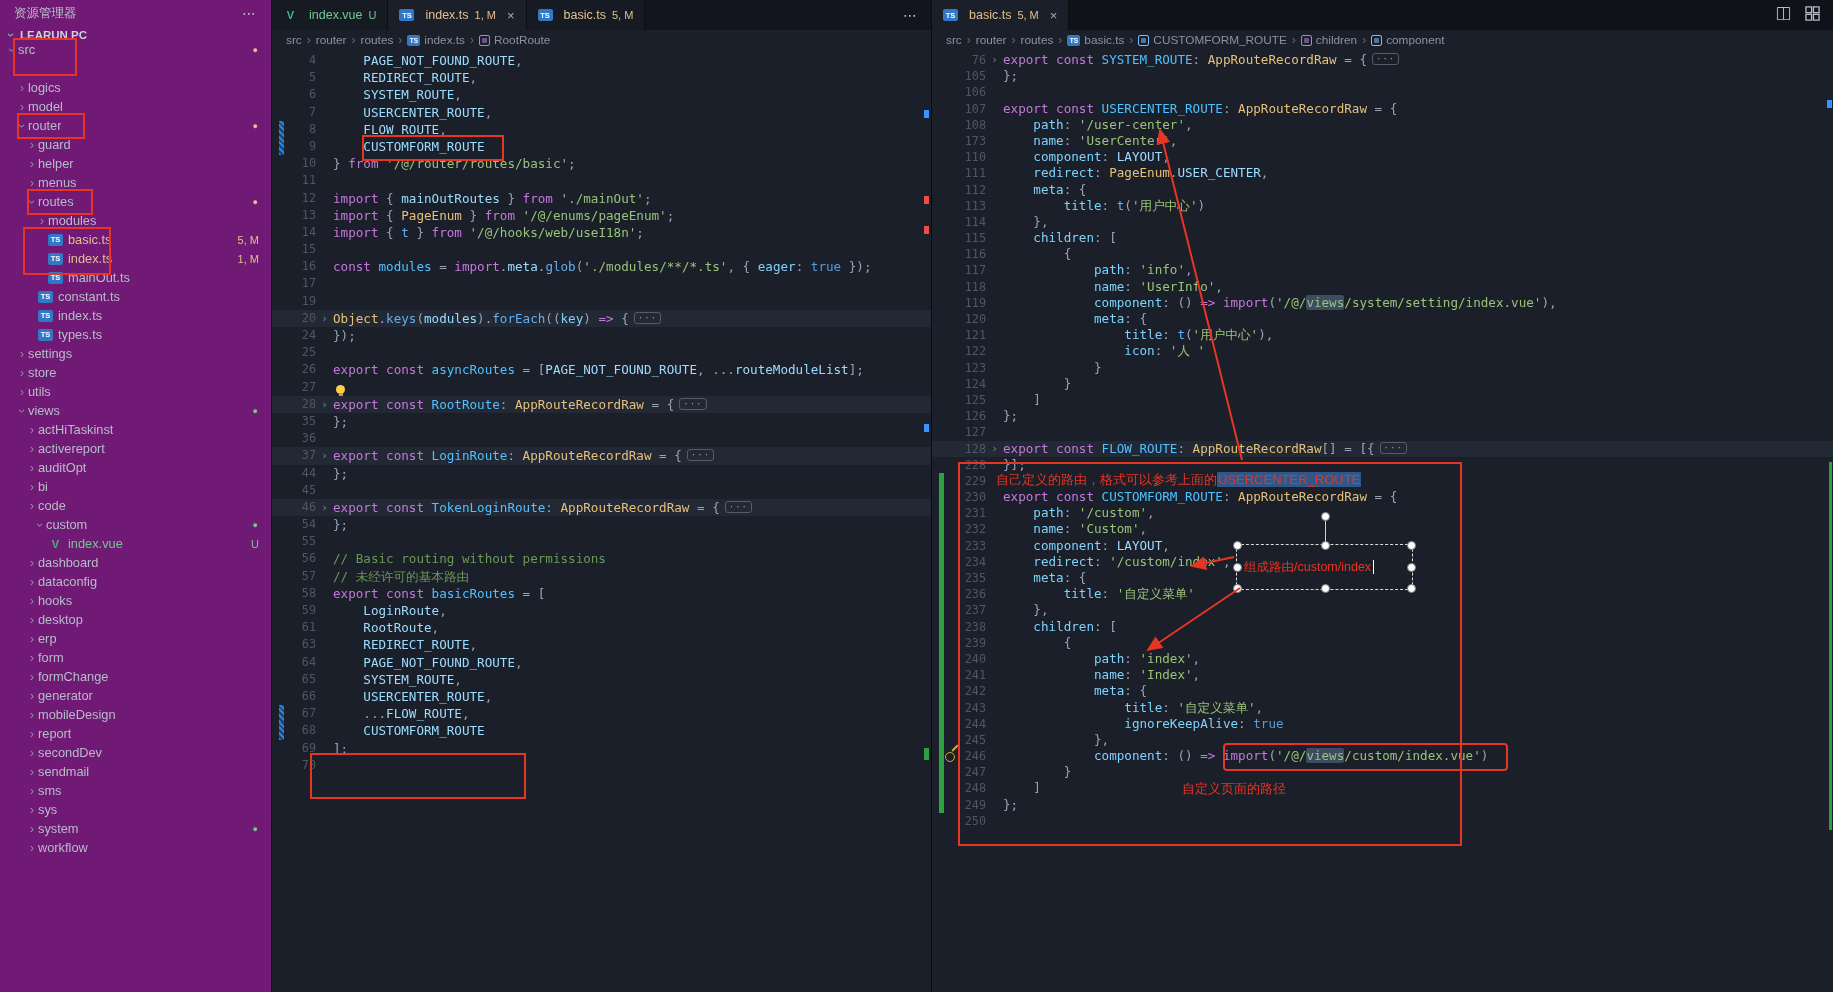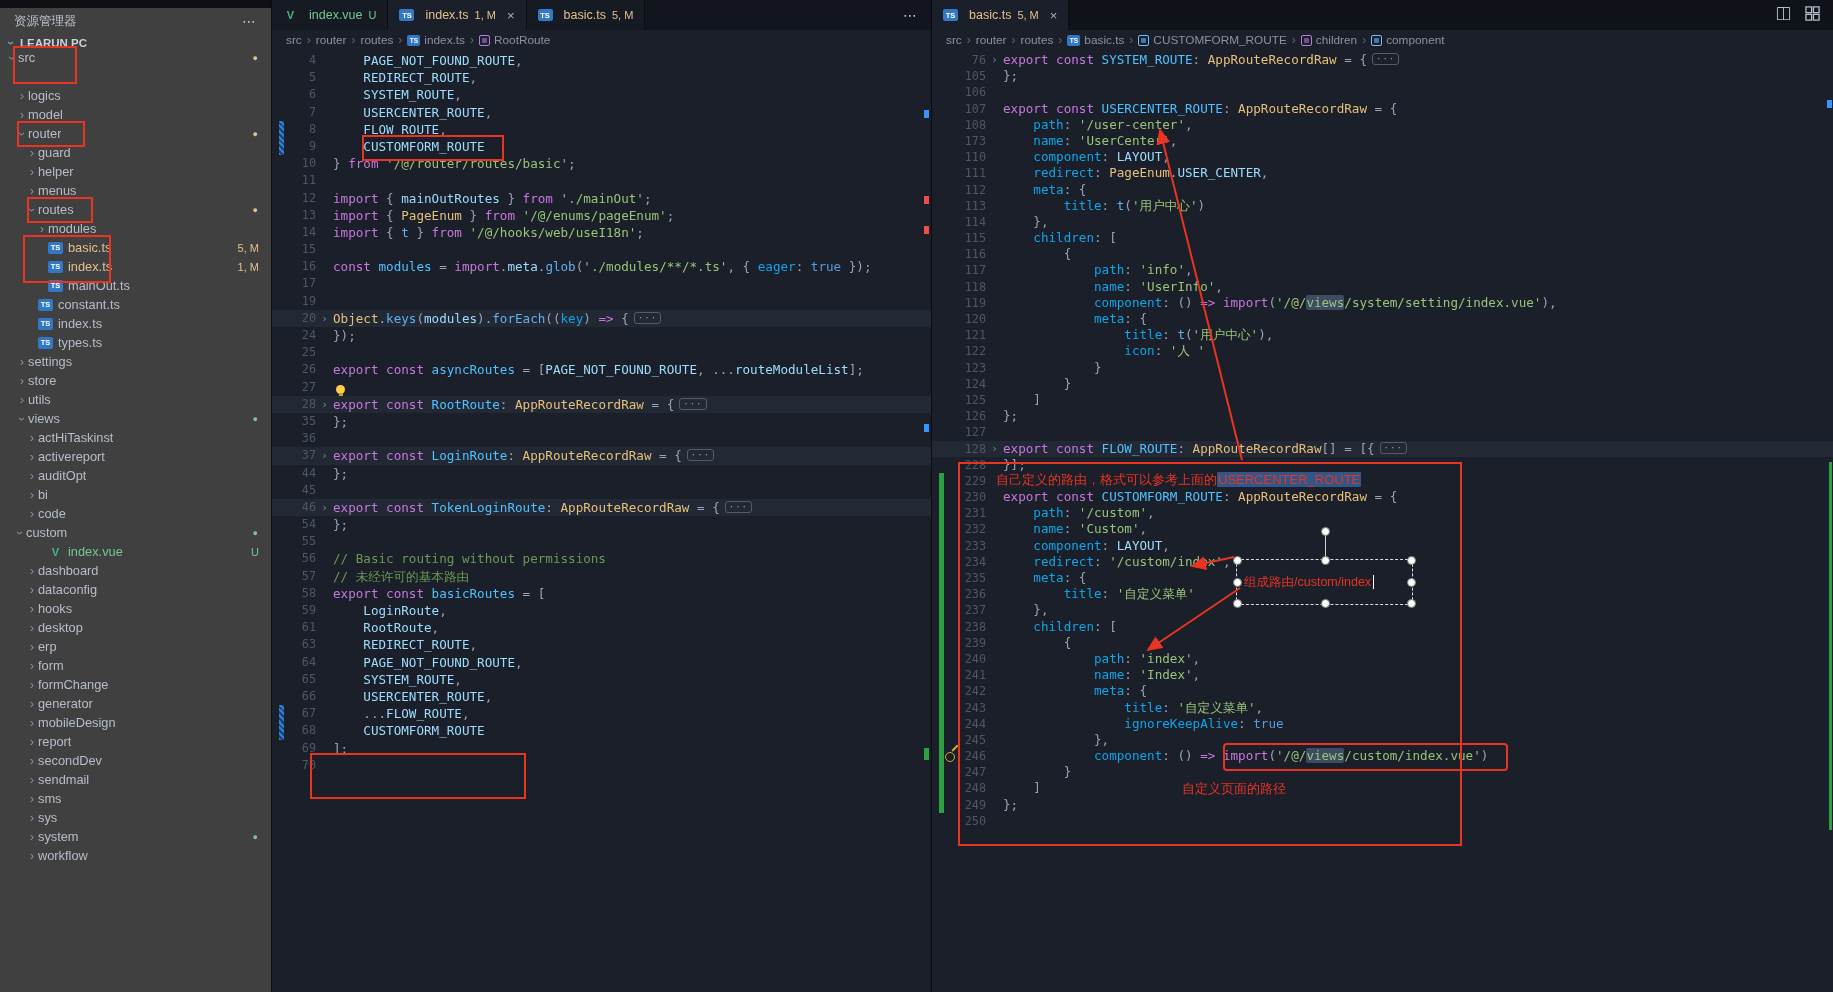--- a/index.html
+++ b/index.html
@@ -1,20 +1,20 @@
 <!DOCTYPE html>
 <html><head>
 <meta charset="utf-8">
 <style>
   html,body{margin:0;padding:0}
   body{width:1833px;height:992px;position:relative;overflow:hidden;background:#0e1014;
        font-family:"Liberation Sans","DejaVu Sans",sans-serif;-webkit-font-smoothing:antialiased}
 
   
-  .sidebar{position:absolute;top:8px;left:0;bottom:0;width:271px;background:#404040;color:#b6bdc9}
+  .sidebar{position:absolute;top:0;left:0;bottom:0;width:271px;background:#701a75;color:#b6bdc9}
   .sb-head{height:26px;display:flex;align-items:center;justify-content:space-between;padding:0 14px;font-size:12.5px;color:#bcc2cd}
   .more{color:#c3c9d4;font-size:14px;cursor:pointer;letter-spacing:1px}
   .sb-section{height:18px;display:flex;align-items:center;gap:3px;padding-left:5px;font-size:11.5px;font-weight:700;color:#ccd1da}
   #tree{position:absolute;top:40px;left:0;right:0}
   .trow{height:19px;display:flex;align-items:center;font-size:12.8px;color:#b6bdc9;cursor:pointer;white-space:nowrap}
   .chev{width:12px;flex:none;display:inline-block;text-align:center;color:#8a93a2;font-size:12px}
   .chev.open{transform:rotate(90deg)}
   .chev.none{visibility:hidden}
   .fico{flex:none;width:15px;height:12px;border-radius:2px;margin-right:5px;display:flex;align-items:center;justify-content:center;font-size:7.5px;font-weight:700}
   .fico.ts{background:#3178c6;color:#fff}
@@ -52,21 +52,21 @@
   .gut{flex:none;width:44px;text-align:right;color:#4e5766;font-size:11.8px;position:relative}
   .right-code .gut{width:54px}
   .gmark{position:absolute;left:7px;top:0;bottom:0;width:5px}
   .gmark.mod{background:#2f7fd6;background-image:repeating-linear-gradient(45deg,transparent 0 2px,rgba(10,20,35,.55) 2px 4px)}
   .gmark.add{background:#2da042}
   .foldc{flex:none;width:17px;text-align:center;color:#7c8492;font-size:11px}
   .codetx{white-space:pre}
   .ell{display:inline-block;border:1px solid #565c67;border-radius:3px;color:#98a0ab;font-size:9px;line-height:10px;padding:0 3px;margin-left:5px;vertical-align:2px;letter-spacing:1px}
   .tk-pl{color:#abb2bf}.tk-pu{color:#9ba4b5}.tk-kw{color:#c678dd}.tk-s{color:#98c379}
   .tk-sh{color:#98c379;background:#3c4c63;border-radius:2px}.tk-c{color:#6a9955}
-  .tk-ty{color:#e5c07b}.tk-pr{color:#0ea5e9}.tk-v{color:#9cdcfe}.tk-d{color:#4fc1ff}
+  .tk-ty{color:#e5c07b}.tk-pr{color:#7dd3fc}.tk-v{color:#9cdcfe}.tk-d{color:#4fc1ff}
   .tk-fn{color:#61afef}.tk-b{color:#569cd6}
   .bulb{display:inline-block;width:9px;height:9px;border-radius:50%;background:#ffce45;margin-left:3px;position:relative;top:2px}
   .bulb::after{content:"";position:absolute;left:2.5px;top:8px;width:4px;height:3px;background:#c9a227}
   .keyic{position:absolute;left:13px;top:4px;width:8px;height:8px;border:1.6px solid #d8a928;border-radius:50%}
   .keyic::after{content:"";position:absolute;left:6px;top:-3px;width:8px;height:1.6px;background:#d8a928;transform:rotate(-45deg);transform-origin:left center}
 
   
   .ann{position:absolute;pointer-events:none;z-index:5}
   .rbox{border:2px solid #e83423}
   .rtext{color:#e83423;font-size:13px;white-space:nowrap}
@@ -218,21 +218,21 @@
       <div class="trow" style="padding-left: 26px;">
         <span class="chev">›</span>
         <span class="lbl">bi</span>
         <span class="sp"></span>
       </div>
       <div class="trow" style="padding-left: 26px;">
         <span class="chev">›</span>
         <span class="lbl">code</span>
         <span class="sp"></span>
       </div>
-      <div class="trow" style="padding-left: 14px;">
+      <div class="trow" style="padding-left: 34px;">
         <span class="chev open">›</span>
         <span class="lbl">custom</span>
         <span class="sp"></span>
         <span class="dotm" style="color: rgb(115, 201, 145);">●</span>
       </div>
       <div class="trow" style="padding-left: 36px;">
         <span class="chev none">›</span>
         <span class="fico vue">V</span>
         <span class="lbl" style="color: rgb(115, 201, 145);">index.vue</span>
         <span class="sp"></span>
@@ -896,21 +896,21 @@
       </div>
     </div>
 
   <div class="ann rbox" style="left:26px;top:462px;width:500px;height:380px"></div>
   <div class="ann rtext" style="left:64px;top:471px">
     <span>自己定义的路由，格式可以参考上面的</span><span class="hlw">USERCENTER_ROUTE</span>
   </div>
   <div class="ann rbox" style="left:291px;top:743px;width:281px;height:24px;border-radius:4px"></div>
   <div class="ann rtext" style="left:250px;top:780px">自定义页面的路径</div>
 
-  <div class="ann dbox" style="left:304px;top:559px;width:168px;height:44px">
+  <div class="ann dbox" style="left:304px;top:544px;width:168px;height:44px">
     <span class="dtxt">组成路由/custom/index</span>
       <span class="caret"></span>
     <span class="stem"></span>
     <span class="hdl" style="left:-4px;top:-4px"></span>
     <span class="hdl" style="left:50%;top:-4px;margin-left:-4px"></span>
     <span class="hdl" style="right:-4px;top:-4px"></span>
     <span class="hdl" style="left:-4px;top:50%;margin-top:-4px"></span>
     <span class="hdl" style="right:-4px;top:50%;margin-top:-4px"></span>
     <span class="hdl" style="left:-4px;bottom:-4px"></span>
     <span class="hdl" style="left:50%;bottom:-4px;margin-left:-4px"></span>

